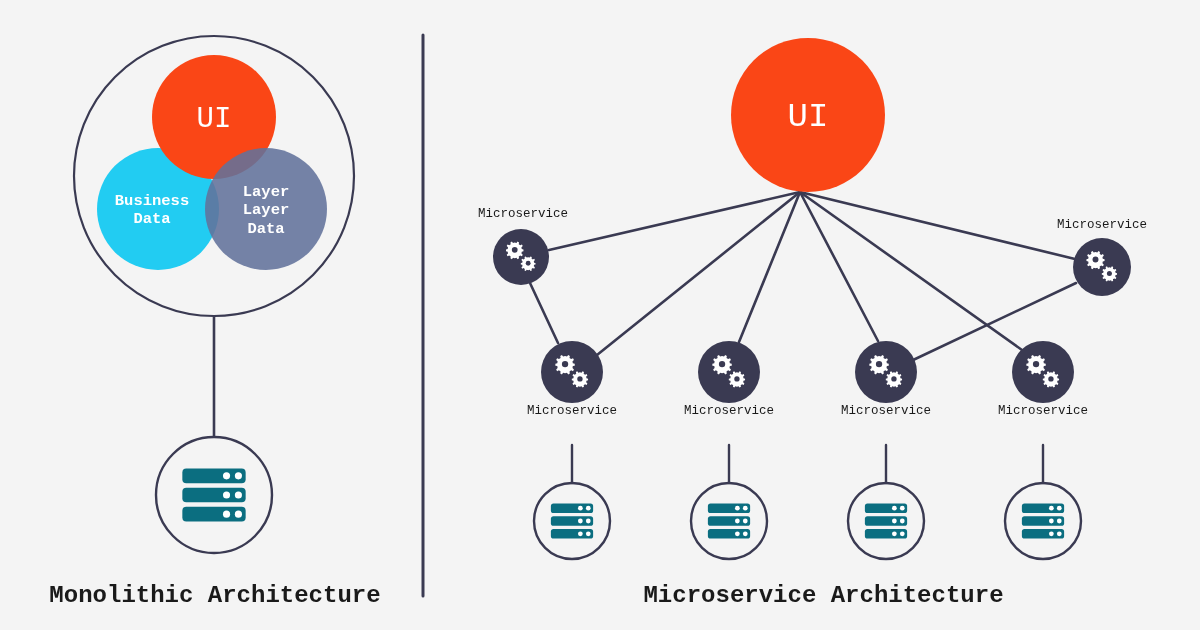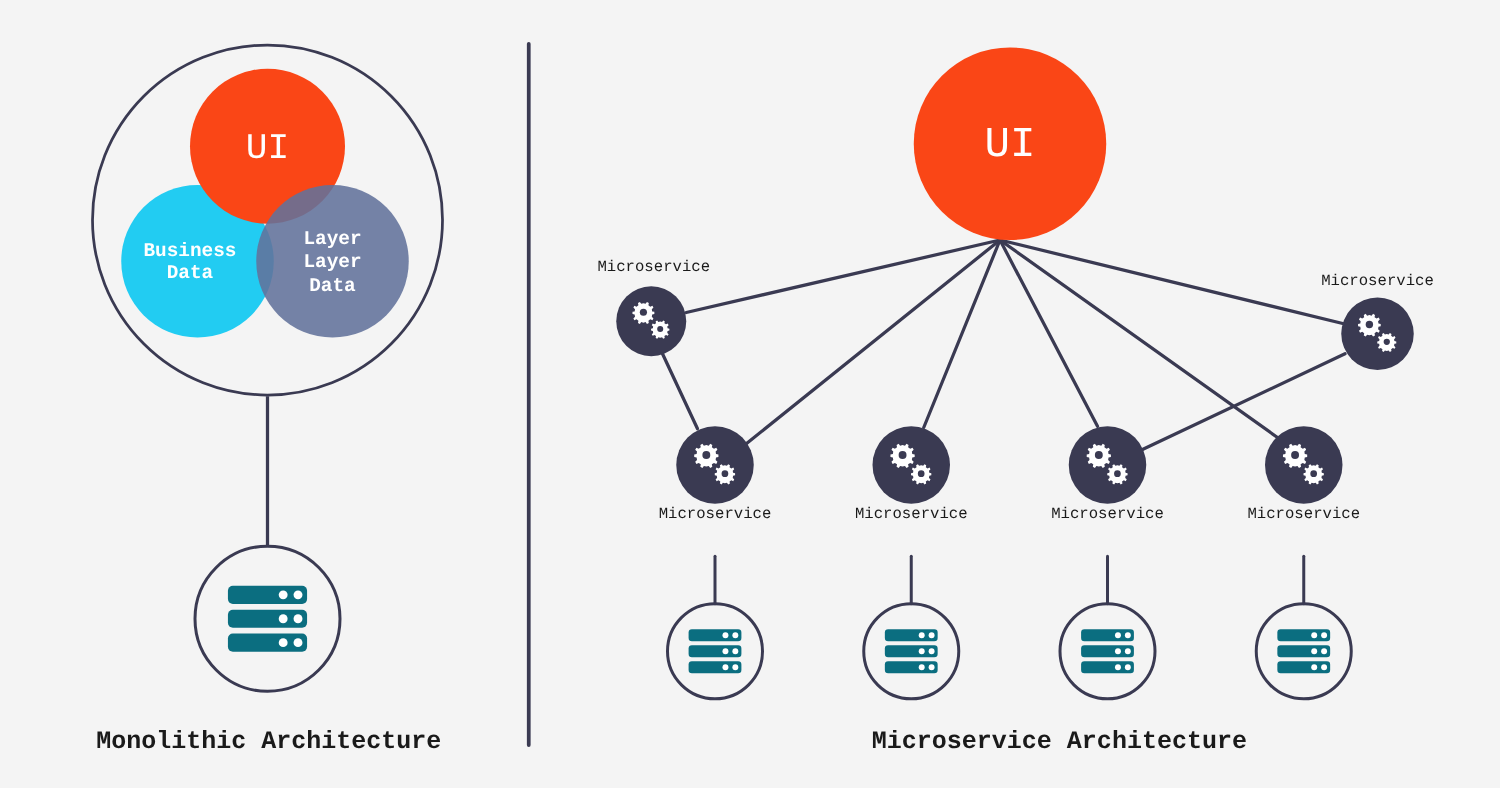--- a/index.html
+++ b/index.html
@@ -20,21 +20,21 @@
     top: 0; left: 0;
     width: 1200px;
     height: 630px;
   }
   .txt {
     position: absolute;
     white-space: nowrap;
     pointer-events: none;
   }
   .section-title {
-    font-size: 20px;
+    font-size: 24px;
     font-weight: bold;
     color: #1a1a1a;
     text-align: center;
     transform: translateX(-50%);
   }
   .ms-label {
     font-size: 12.5px;
     color: #1a1a1a;
     text-align: center;
     transform: translateX(-50%);
@@ -175,21 +175,21 @@
   <div class="txt venn-label" id="lbl-data" style="left: 266px; top: 210px;">
     <span>Layer</span><br>
     <span>Layer</span><br>
     <span>Data</span>
   </div>
 
   <div class="txt section-title" id="lbl-mono-title" style="left: 215px; top: 582px;">Monolithic Architecture</div>
 
   <div class="txt ui-label-big" id="lbl-ms-ui" style="left: 808px; top: 117px;">UI</div>
 
-  <div class="txt section-title" id="lbl-ms-title" style="left: 832px; top: 582px; padding-left: 31px;">Microservice Architecture</div>
+  <div class="txt section-title" id="lbl-ms-title" style="left: 808px; top: 582px; padding-left: 31px;">Microservice Architecture</div>
 
   <div id="ms-node-labels">
       <div class="txt ms-label" style="left: 523px; top: 207px;">Microservice</div>
       <div class="txt ms-label" style="left: 1102px; top: 218px;">Microservice</div>
       <div class="txt ms-label" style="left: 572px; top: 404px;">Microservice</div>
       <div class="txt ms-label" style="left: 729px; top: 404px;">Microservice</div>
       <div class="txt ms-label" style="left: 886px; top: 404px;">Microservice</div>
       <div class="txt ms-label" style="left: 1043px; top: 404px;">Microservice</div>
     </div>
 

